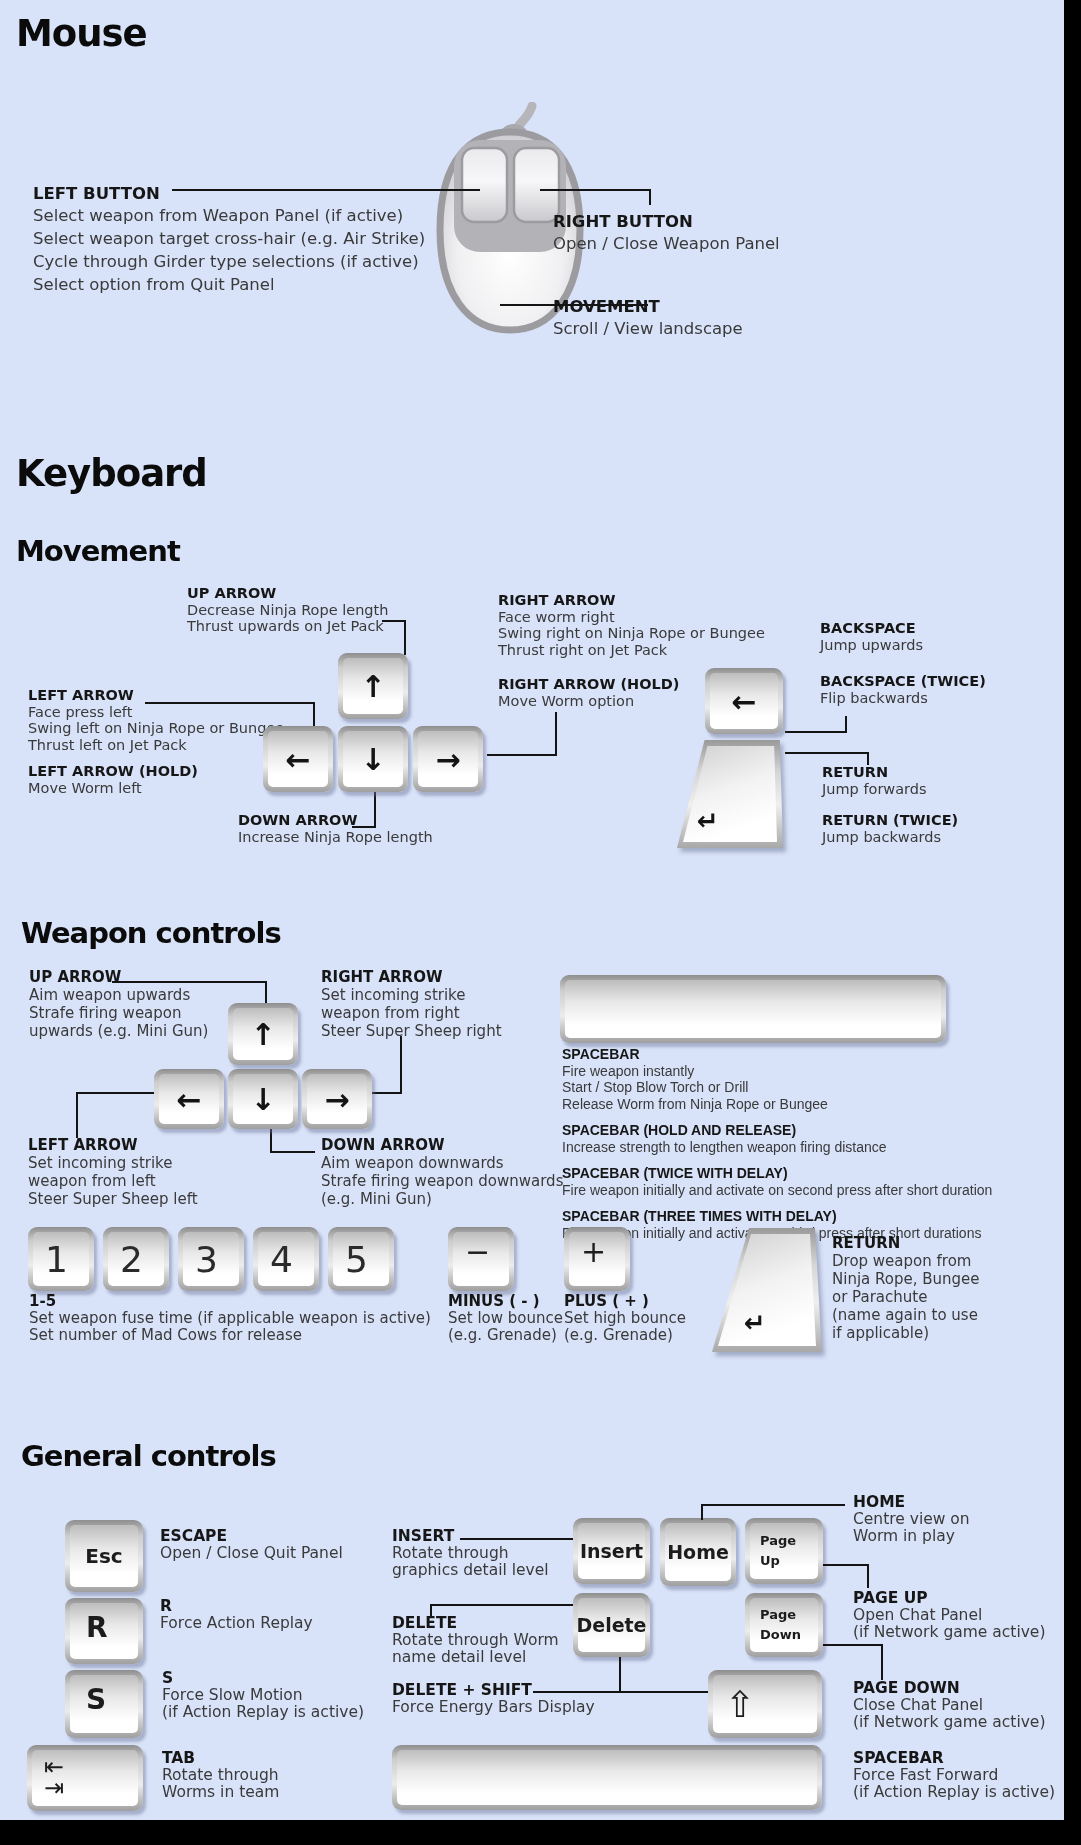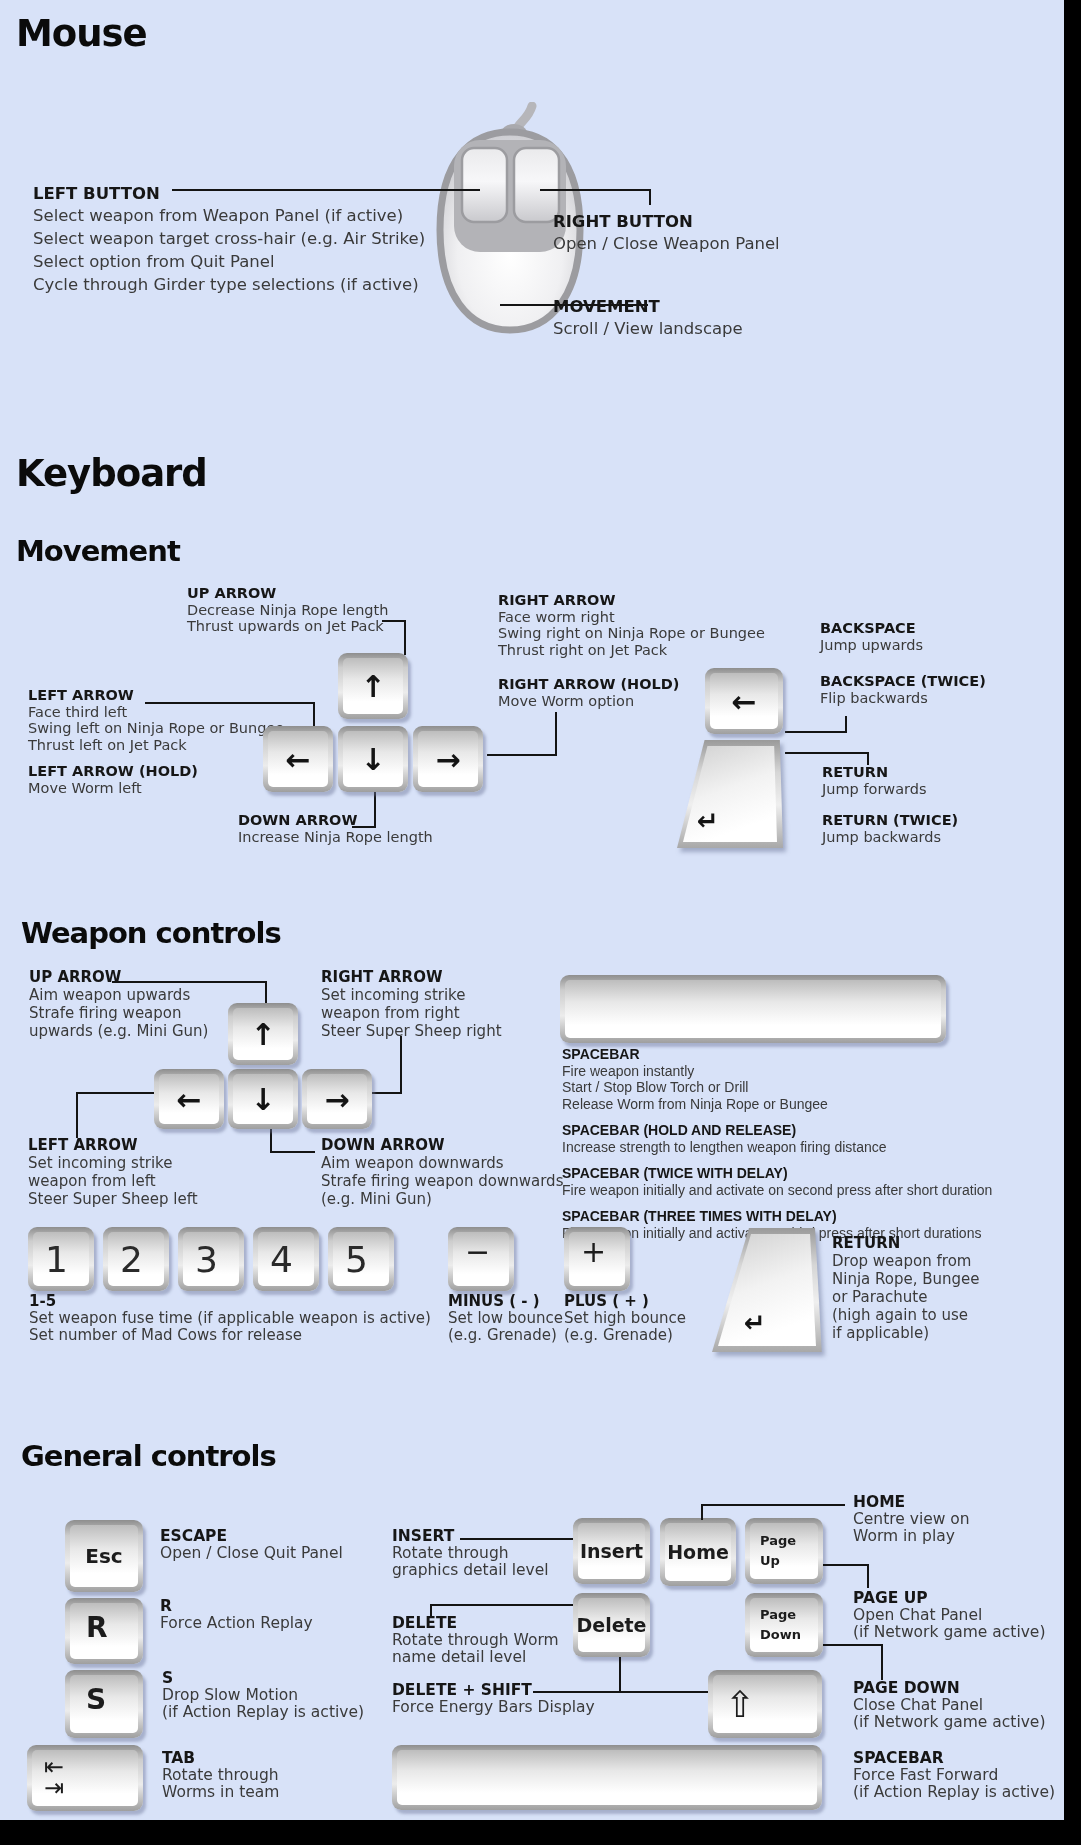--- a/index.html
+++ b/index.html
@@ -73,22 +73,22 @@
 
   <div class="cline" style="left:172px;top:189px;width:308px;height:2px"></div>
   <div class="cline" style="left:540px;top:189px;width:111px;height:2px"></div>
   <div class="cline" style="left:649px;top:189px;width:2px;height:16px"></div>
   <div class="cline" style="left:500px;top:304px;width:148px;height:2px"></div>
 
   <div class="ann fs-mouse" style="left:33px;top:183px">
     <div class="lbl">LEFT BUTTON</div>
     <div>Select weapon from Weapon Panel (if active)</div>
     <div>Select weapon target cross-hair (e.g. Air Strike)</div>
+    <div>Cycle through Girder type selections (if active)</div>
     <div>Select option from Quit Panel</div>
-    <div>Cycle through Girder type selections (if active)</div>
   </div>
 
   <div class="ann fs-mouse" style="left:553px;top:211px">
     <div class="lbl">RIGHT BUTTON</div>
     <div>Open / Close Weapon Panel</div>
   </div>
 
   <div class="ann fs-mouse" style="left:553px;top:296px">
     <div class="lbl">MOVEMENT</div>
     <div>Scroll / View landscape</div>
@@ -107,21 +107,21 @@
     <div>Face worm right</div>
     <div>Swing right on Ninja Rope or Bungee</div>
     <div>Thrust right on Jet Pack</div>
   </div>
   <div class="ann fs-mov" style="left:498px;top:676px">
     <div class="lbl">RIGHT ARROW (HOLD)</div>
     <div>Move Worm option</div>
   </div>
   <div class="ann fs-mov" style="left:28px;top:687px">
     <div class="lbl">LEFT ARROW</div>
-    <div>Face third left</div>
+    <div>Face press left</div>
     <div>Swing left on Ninja Rope or Bungee</div>
     <div>Thrust left on Jet Pack</div>
   </div>
   <div class="ann fs-mov" style="left:28px;top:763px">
     <div class="lbl">LEFT ARROW (HOLD)</div>
     <div>Move Worm left</div>
   </div>
   <div class="ann fs-mov" style="left:238px;top:812px">
     <div class="lbl">DOWN ARROW</div>
     <div>Increase Ninja Rope length</div>
@@ -322,21 +322,21 @@
   <div class="ann fs-weap" style="left:564px;top:1293px;line-height:17px">
     <div class="lbl">PLUS ( + )</div>
     <div>Set high bounce</div>
     <div>(e.g. Grenade)</div>
   </div>
   <div class="ann fs-weap" style="left:832px;top:1234px">
     <div class="lbl">RETURN</div>
     <div>Drop weapon from</div>
     <div>Ninja Rope, Bungee</div>
     <div>or Parachute</div>
-    <div>(high again to use</div>
+    <div>(name again to use</div>
     <div>if applicable)</div>
   </div>
 
   <div class="h2" style="left:21px;top:1439px">General controls</div>
 
   <div class="key" style="left:65px;top:1520px;width:78px;height:72px">
     <div class="face">
         <span class="gl-txt-sm">Esc</span>
       </div>
   </div>
@@ -362,21 +362,21 @@
   <div class="ann fs-gen" style="left:160px;top:1528px">
     <div class="lbl">ESCAPE</div>
     <div>Open / Close Quit Panel</div>
   </div>
   <div class="ann fs-gen" style="left:160px;top:1598px">
     <div class="lbl">R</div>
     <div>Force Action Replay</div>
   </div>
   <div class="ann fs-gen" style="left:162px;top:1670px">
     <div class="lbl">S</div>
-    <div>Drop Slow Motion</div>
+    <div>Force Slow Motion</div>
     <div>(if Action Replay is active)</div>
   </div>
   <div class="ann fs-gen" style="left:162px;top:1750px">
     <div class="lbl">TAB</div>
     <div>Rotate through</div>
     <div>Worms in team</div>
   </div>
 
   <div class="key" style="left:573px;top:1518px;width:77px;height:66px">
     <div class="face">

